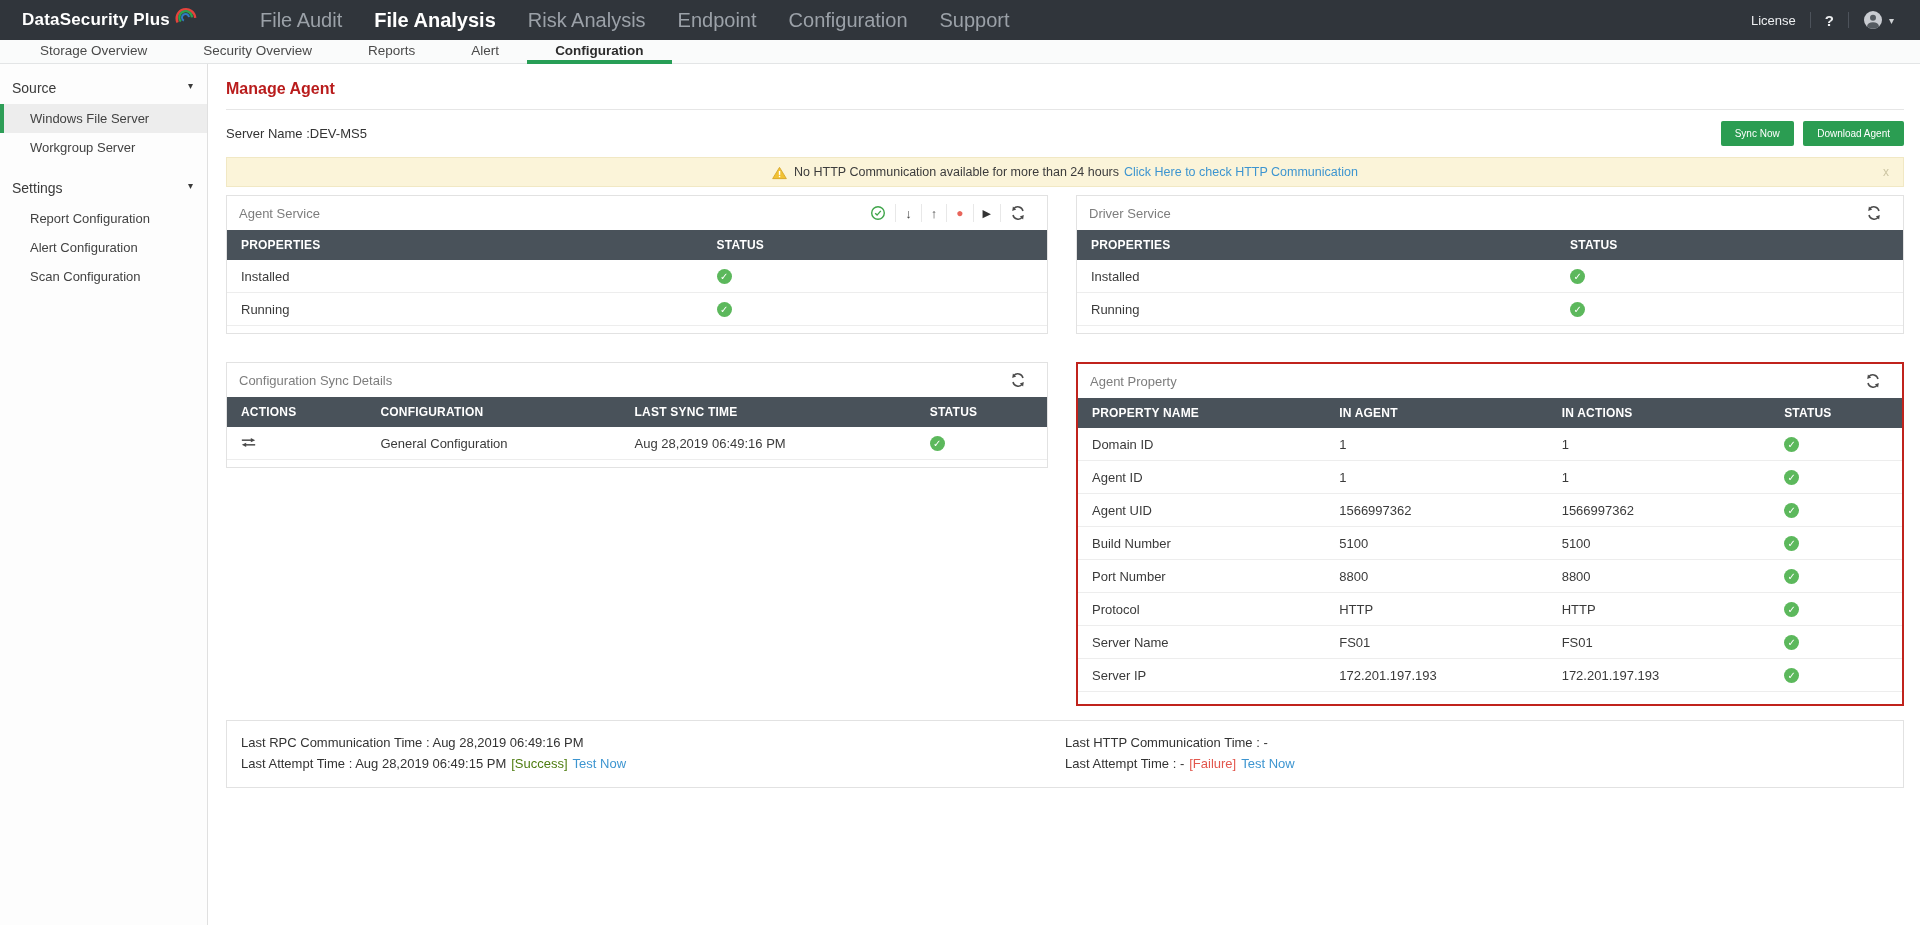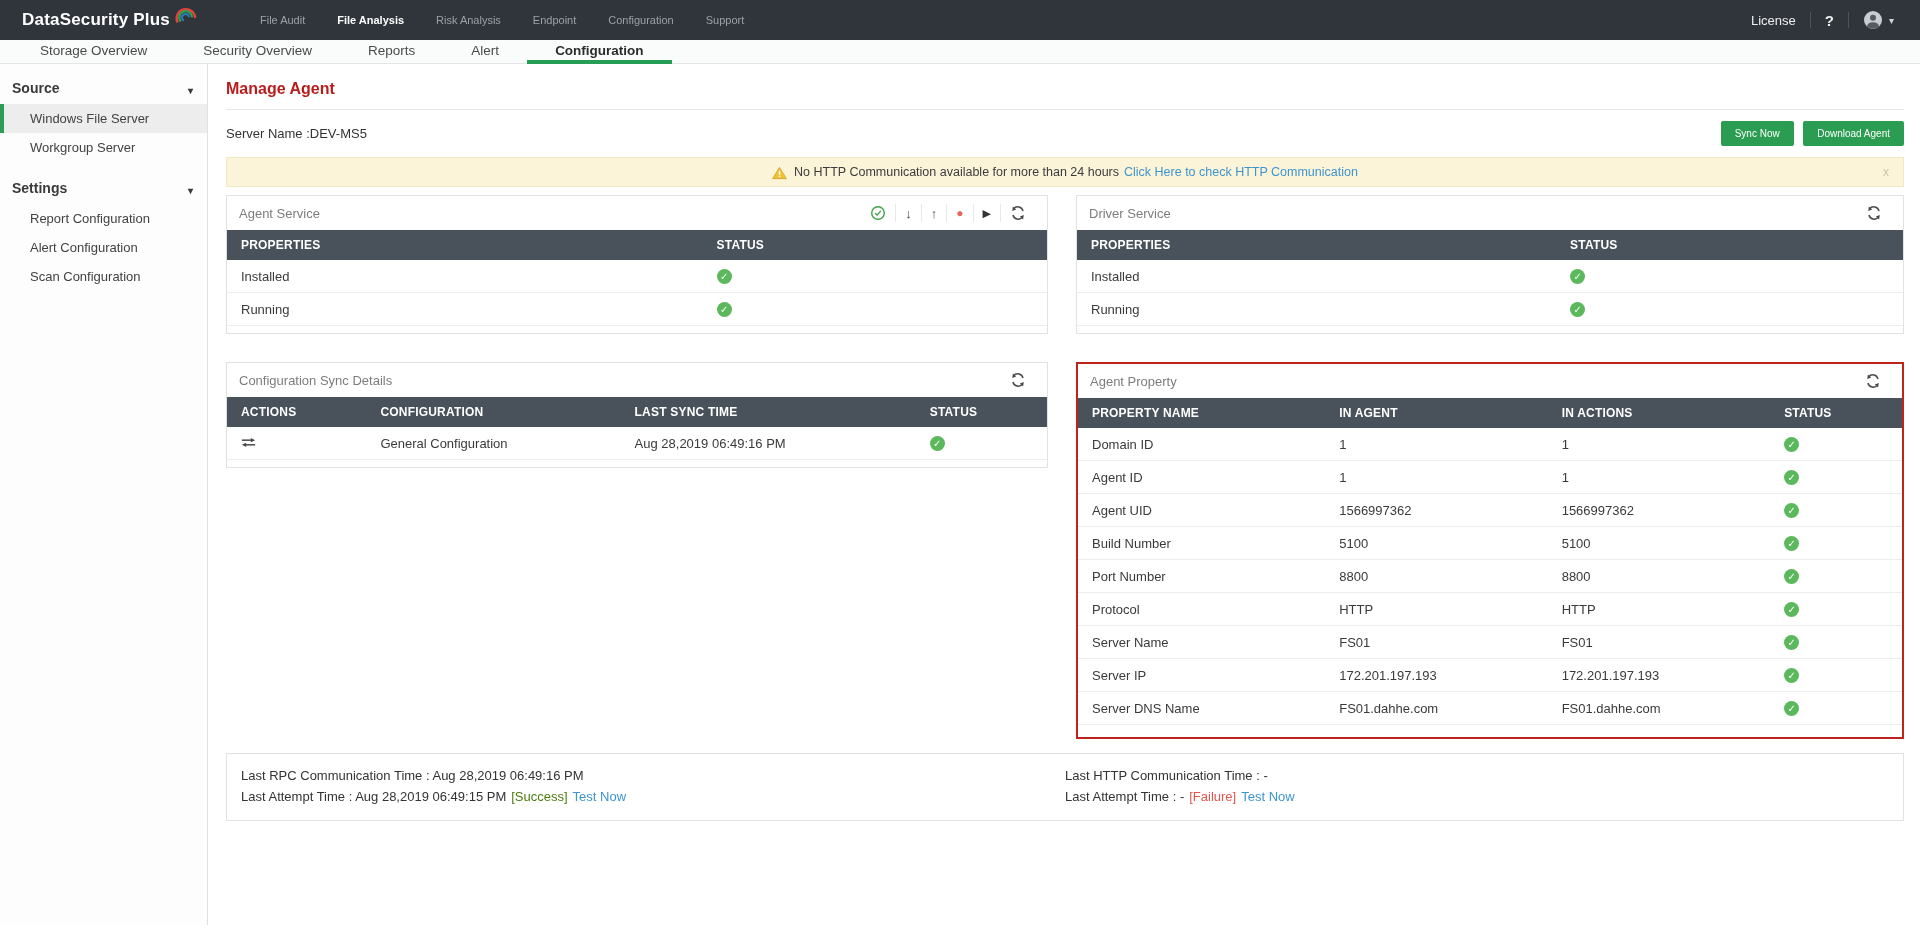--- a/index.html
+++ b/index.html
@@ -4,38 +4,38 @@
 <style>
   * { margin:0; padding:0; box-sizing:border-box; }
   html,body { width:1920px; height:937px; overflow:hidden; background:#fff;
     font-family:"Liberation Sans", sans-serif; }
 
   
   .topnav { height:40px; background:#30353b; display:flex; align-items:center; color:#fff; }
   .brand { display:flex; align-items:center; padding-left:22px; font-size:17px; font-weight:bold; letter-spacing:.2px; cursor:pointer; }
   .brand-swoosh { margin-left:2px; margin-top:-8px; }
   .mainnav { display:flex; align-items:center; margin-left:46px; height:100%; }
-  .mainnav a { display:flex; align-items:center; height:100%; padding:0 16px; font-size:11px; color:#9ba1a8; text-decoration:none; cursor:pointer; }
+  .mainnav a { display:flex; align-items:center; height:100%; padding:0 16px; font-size:20px; color:#9ba1a8; text-decoration:none; cursor:pointer; }
   .mainnav a.active { color:#fff; font-weight:bold; }
   .topnav-right { margin-left:auto; display:flex; align-items:center; padding-right:26px; }
   .topnav-right .vdiv { width:1px; height:16px; background:#4d535b; margin:0 14px; }
   .license { font-size:13px; color:#eceef0; cursor:pointer; }
   .help { font-size:15px; font-weight:bold; color:#eceef0; cursor:pointer; }
   .avatar-wrap { display:flex; align-items:center; cursor:pointer; }
   .avatar-caret { color:#cfd2d5; font-size:10px; margin-left:6px; }
 
   
   .subnav { height:24px; background:#fafbfb; border-bottom:1px solid #e3e5e6; display:flex; align-items:stretch; padding-left:12px; }
   .subnav a { display:flex; align-items:center; padding:0 28px; font-size:13.5px; color:#4a4a4a; text-decoration:none; border-bottom:4px solid transparent; margin-bottom:-1px; cursor:pointer; }
   .subnav a.active { color:#2c2c2c; font-weight:bold; border-bottom-color:#279e56; }
 
   
   .layout { display:flex; height:861px; }
   .sidebar { width:208px; min-width:208px; background:#fdfdfd; border-right:1px solid #e0e0e0; padding-top:4px; }
-  .side-title { display:flex; align-items:flex-end; justify-content:space-between; padding:12px 14px 8px 12px; font-size:14px; font-weight:bold; color:#3a3a3a; cursor:pointer; }
+  .side-title { display:flex; align-items:flex-start; justify-content:space-between; padding:12px 14px 8px 12px; font-size:14px; font-weight:normal; color:#3a3a3a; cursor:pointer; }
   .side-title .caret { font-size:10px; color:#3a3a3a; }
   .side-item { padding:7px 8px 7px 26px; font-size:13px; color:#424242; border-left:4px solid transparent; cursor:pointer; }
   .side-item.selected { background:#ededed; border-left-color:#2e9e57; }
   .side-section + .side-section { margin-top:6px; }
 
   .main { flex:1; padding:0 16px 0 18px; }
   h1.page-title { font-size:16px; font-weight:bold; color:#b91c1c; padding:16px 0 11px 0; border-bottom:1px solid #e6e6e6; }
   .server-row { display:flex; align-items:center; justify-content:space-between; padding:11px 0 9px 0; }
   .server-name { font-size:13px; color:#333; }
   .actions button { background:#2b9d52; color:#fff; border:none; border-radius:2px; font-size:10px; padding:7px 14px; margin-left:5px; cursor:pointer; font-family:"Liberation Sans", sans-serif; }
@@ -356,26 +356,20 @@
                   <td>FS01</td>
                   <td>FS01</td>
                 <td><span class="ok-badge">✓</span></td>
               </tr>
               <tr>
                 <td>Server IP</td>
                   <td>172.201.197.193</td>
                   <td>172.201.197.193</td>
                 <td><span class="ok-badge">✓</span></td>
               </tr>
-              <tr>
-                <td>Server DNS Name</td>
-                  <td>FS01.dahhe.com</td>
-                  <td>FS01.dahhe.com</td>
-                <td><span class="ok-badge">✓</span></td>
-              </tr>
             </tbody>
           </table>
         </section>
       </div>
 
       <section class="panel footer-panel">
         <div>
           <div class="comm-line">Last RPC Communication Time : Aug 28,2019 06:49:16 PM</div>
           <div class="comm-line">
             <span>Last Attempt Time : Aug 28,2019 06:49:15 PM</span><span class="st-success">[Success]</span><a>Test Now</a>

